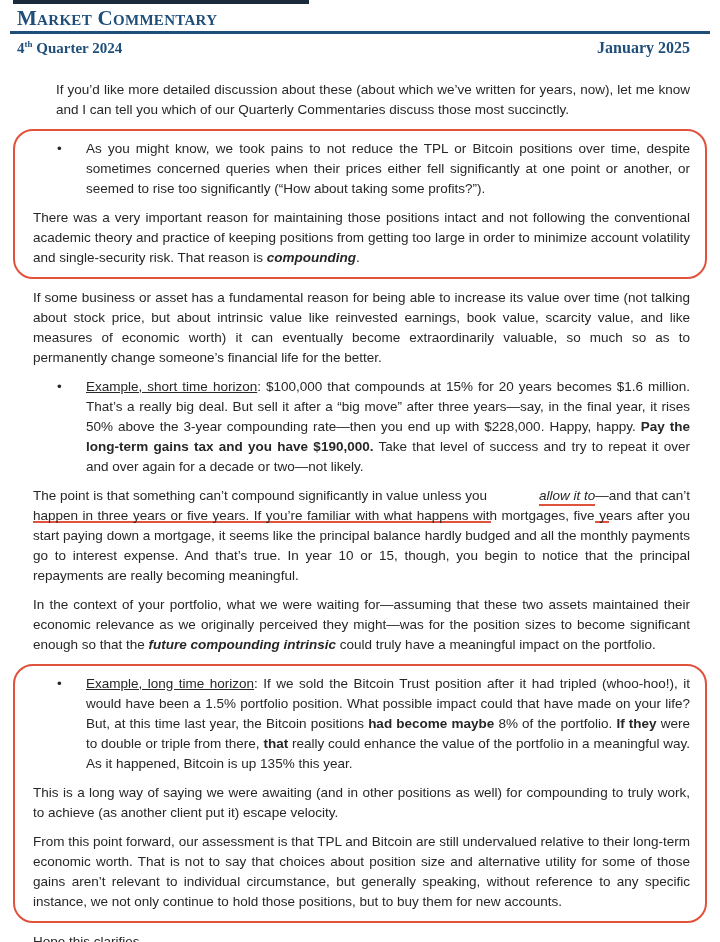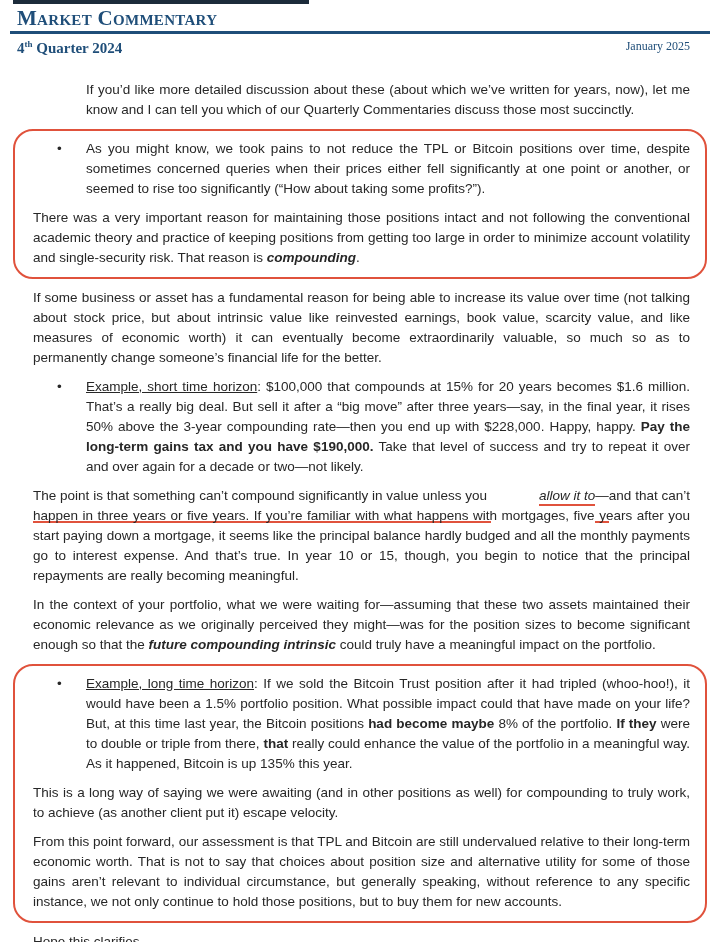--- a/index.html
+++ b/index.html
@@ -36,30 +36,30 @@
     background:var(--navy);
   }
   .subheader{
     display:flex;justify-content:space-between;align-items:flex-start;
     margin:5px 30px 0 17px;
     font-family:"Liberation Serif","DejaVu Serif",serif;
     color:var(--navy);
   }
   .quarter{font-size:15px;font-weight:bold;}
   .quarter sup{font-size:9px;}
-  .issue{font-size:12px;}
+  .issue{font-size:16px;font-weight:bold;}
   .content{
     margin:23px 30px 0 33px;
     font-size:13.5px;
     line-height:20px;
     color:var(--ink);
     text-align:justify;
   }
   .para{margin:0 0 9px 0;}
-  .indented{margin-left:53px;}
+  .indented{margin-left:23px;}
   .bullet{display:flex;padding-left:24px;margin:0 0 9px 0;}
   .bullet .dot{flex:0 0 29px;width:29px;}
   .bullet .para{flex:1;margin:0;}
   .redbox{
     margin:4px -17px 9px -20px;
     border:2px solid var(--red);
     border-radius:20px;
     padding:8px 15px 0 18px;
   }
   .redbox .bullet{margin-bottom:9px;}

